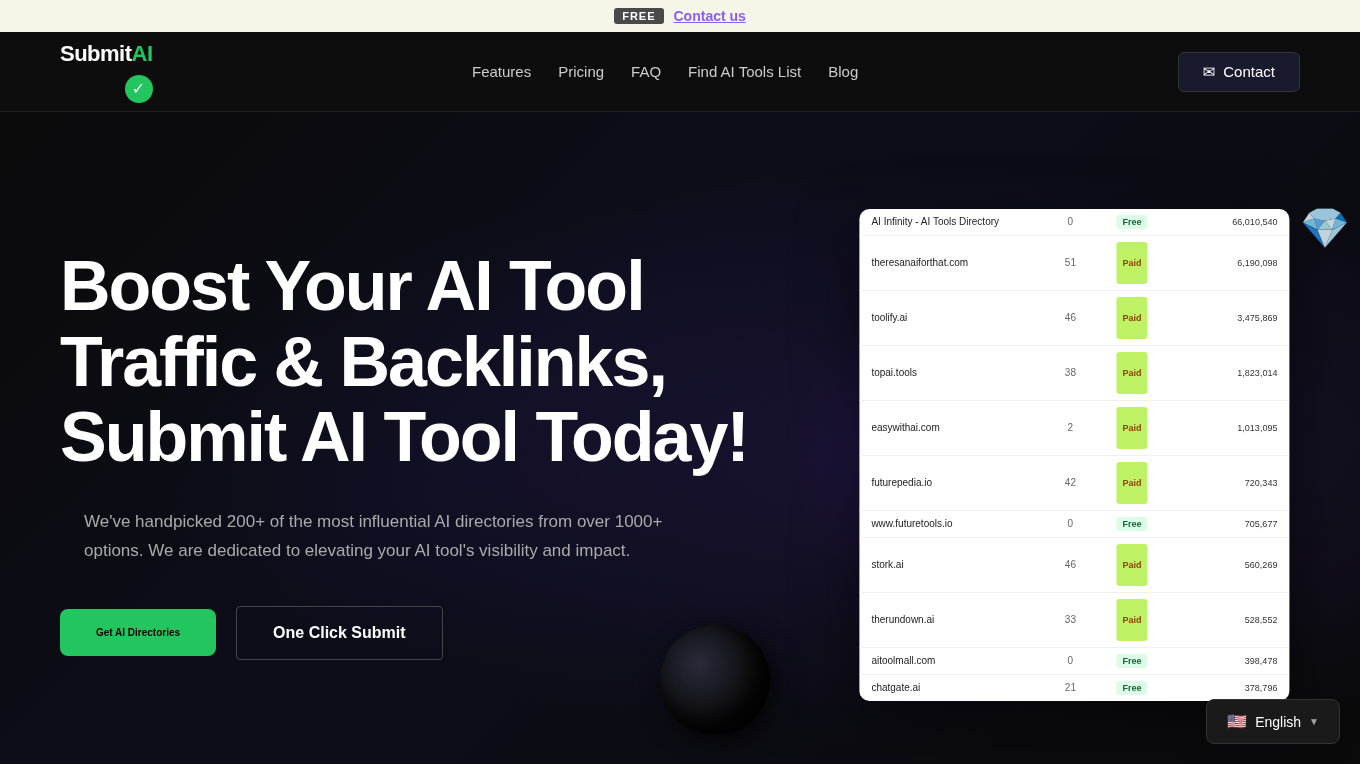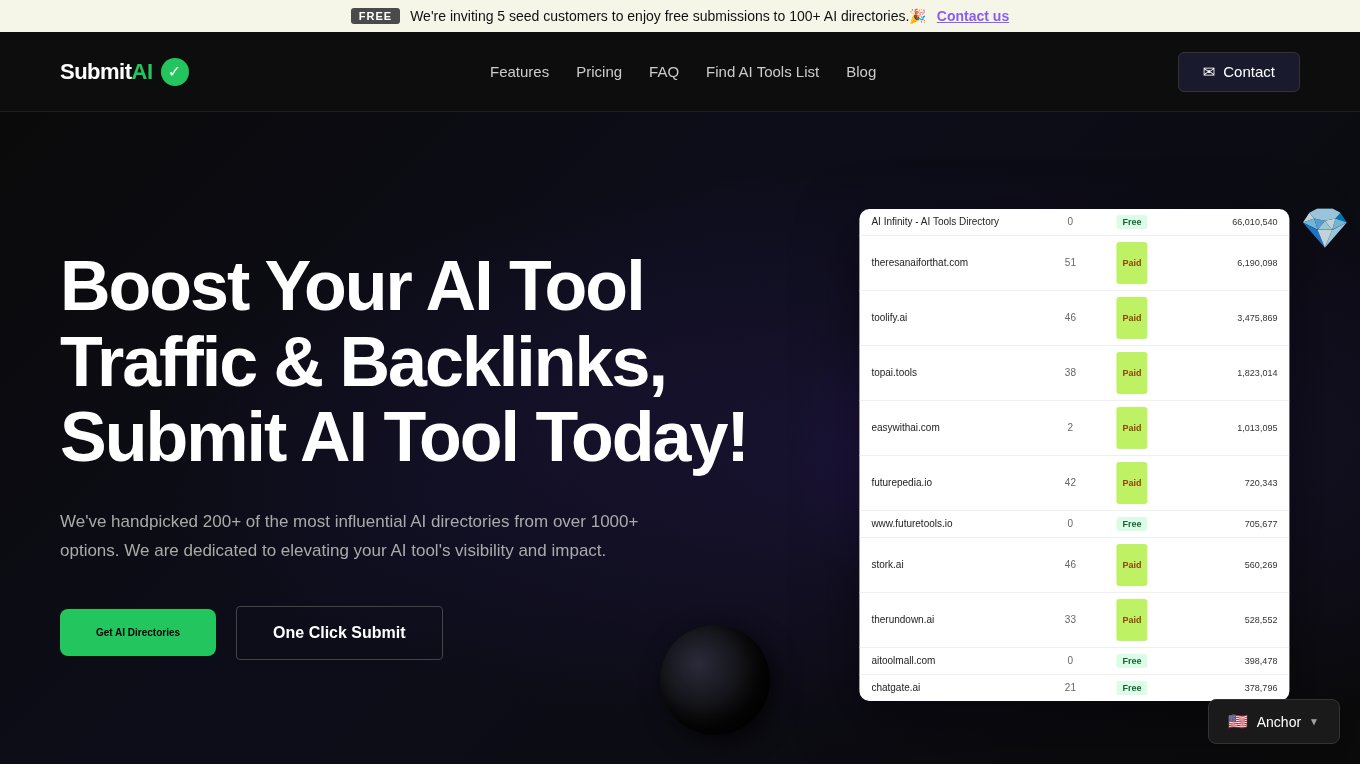--- a/index.html
+++ b/index.html
@@ -38,23 +38,24 @@
       background: #0d0d0d;
       border-bottom: 1px solid #1f1f1f;
       display: flex;
       align-items: center;
       justify-content: space-between;
       padding: 0 60px;
       height: 80px;
     }
     .logo {
       display: flex;
-      align-items: center;
-      gap: 8px;
-      cursor: pointer;
+      align-items: flex-end;
+      gap: 8px;
+      cursor: pointer;
+      flex-direction: column;
     }
     .logo-text {
       font-size: 22px;
       font-weight: 800;
       color: #fff;
       letter-spacing: -0.5px;
     }
     .logo-icon {
       width: 28px;
       height: 28px;
@@ -112,20 +113,21 @@
       color: #fff;
       letter-spacing: -2px;
       margin-bottom: 32px;
     }
     .hero-subtitle {
       font-size: 17px;
       color: #aaa;
       line-height: 1.7;
       max-width: 580px;
       margin-bottom: 40px;
+      margin-left: 24px;
     }
     .hero-buttons {
       display: flex;
       gap: 20px;
       align-items: center;
     }
     .btn-primary {
       background: #22c55e;
       color: #000;
       font-size: 10px;
@@ -253,21 +255,20 @@
       cursor: pointer;
       z-index: 100;
     }
     .flag-icon { font-size: 16px; }
   </style>
 </head>
 <body>
 
 <div class="announcement-bar">
   <span class="free-badge">FREE</span>
-  <span>We're inviting 5 seed customers to enjoy free submissions to 100+ AI directories.🎉</span>
   <a class="contact-link">Contact us</a>
 </div>
 
 <header class="header">
   <div class="logo">
     <span class="logo-text">
       Submit<span style="color:#22c55e">AI</span>
     </span>
     <div class="logo-icon">✓</div>
   </div>
@@ -374,15 +375,15 @@
     </div>
 
     <div style="position:absolute;bottom:-20px;left:-60px;width:110px;height:110px;background:radial-gradient(circle at 35% 35%, #2a2a3a, #080808 65%);border-radius:50%;box-shadow:inset -10px -10px 25px rgba(0,0,0,0.9),6px 6px 25px rgba(0,0,0,0.7);"></div>
 
     <div style="position:absolute;top:10px;right:10px;font-size:40px;opacity:0.85;">💎</div>
   </div>
 </section>
 
 <div class="lang-selector">
   <span class="flag-icon">🇺🇸</span>
-  <span>Anchor</span>
+  <span>English</span>
   <span style="font-size:10px;opacity:0.6;">▼</span>
 </div>
 
 </body></html>

